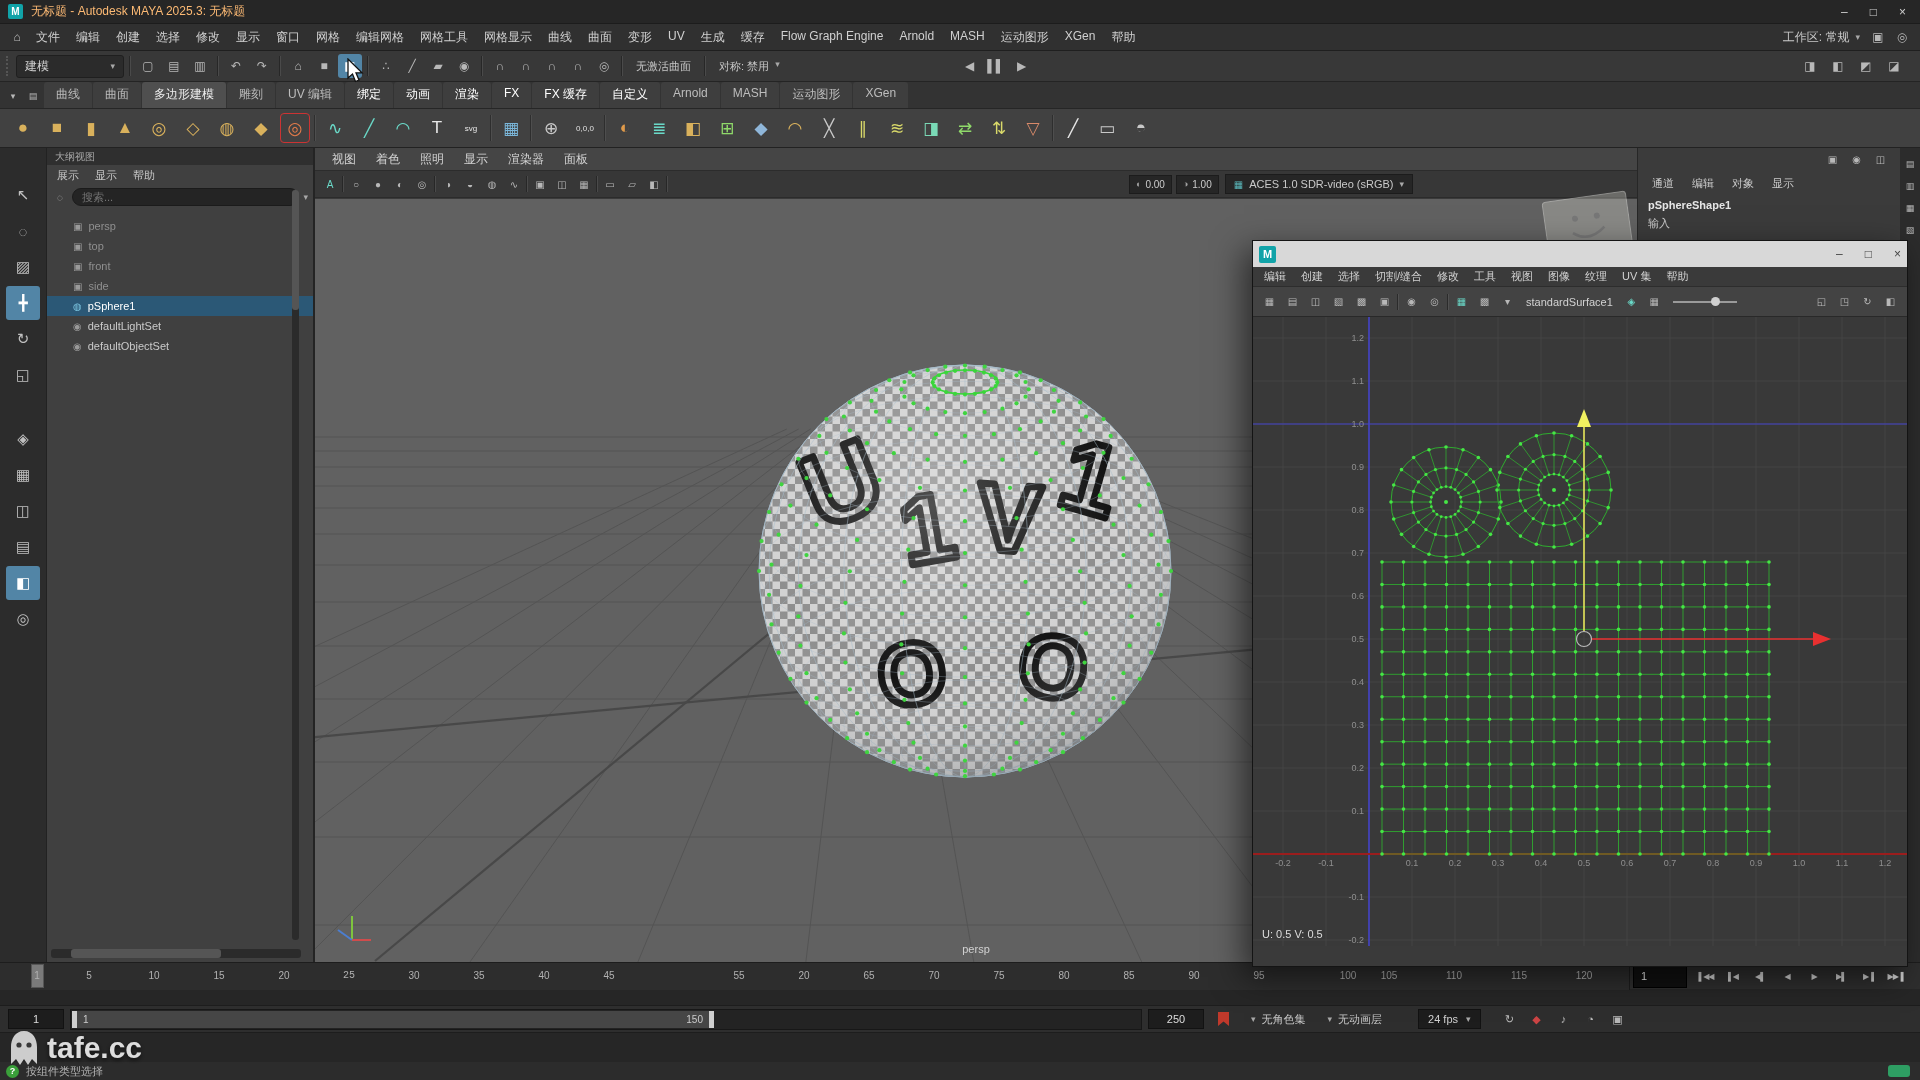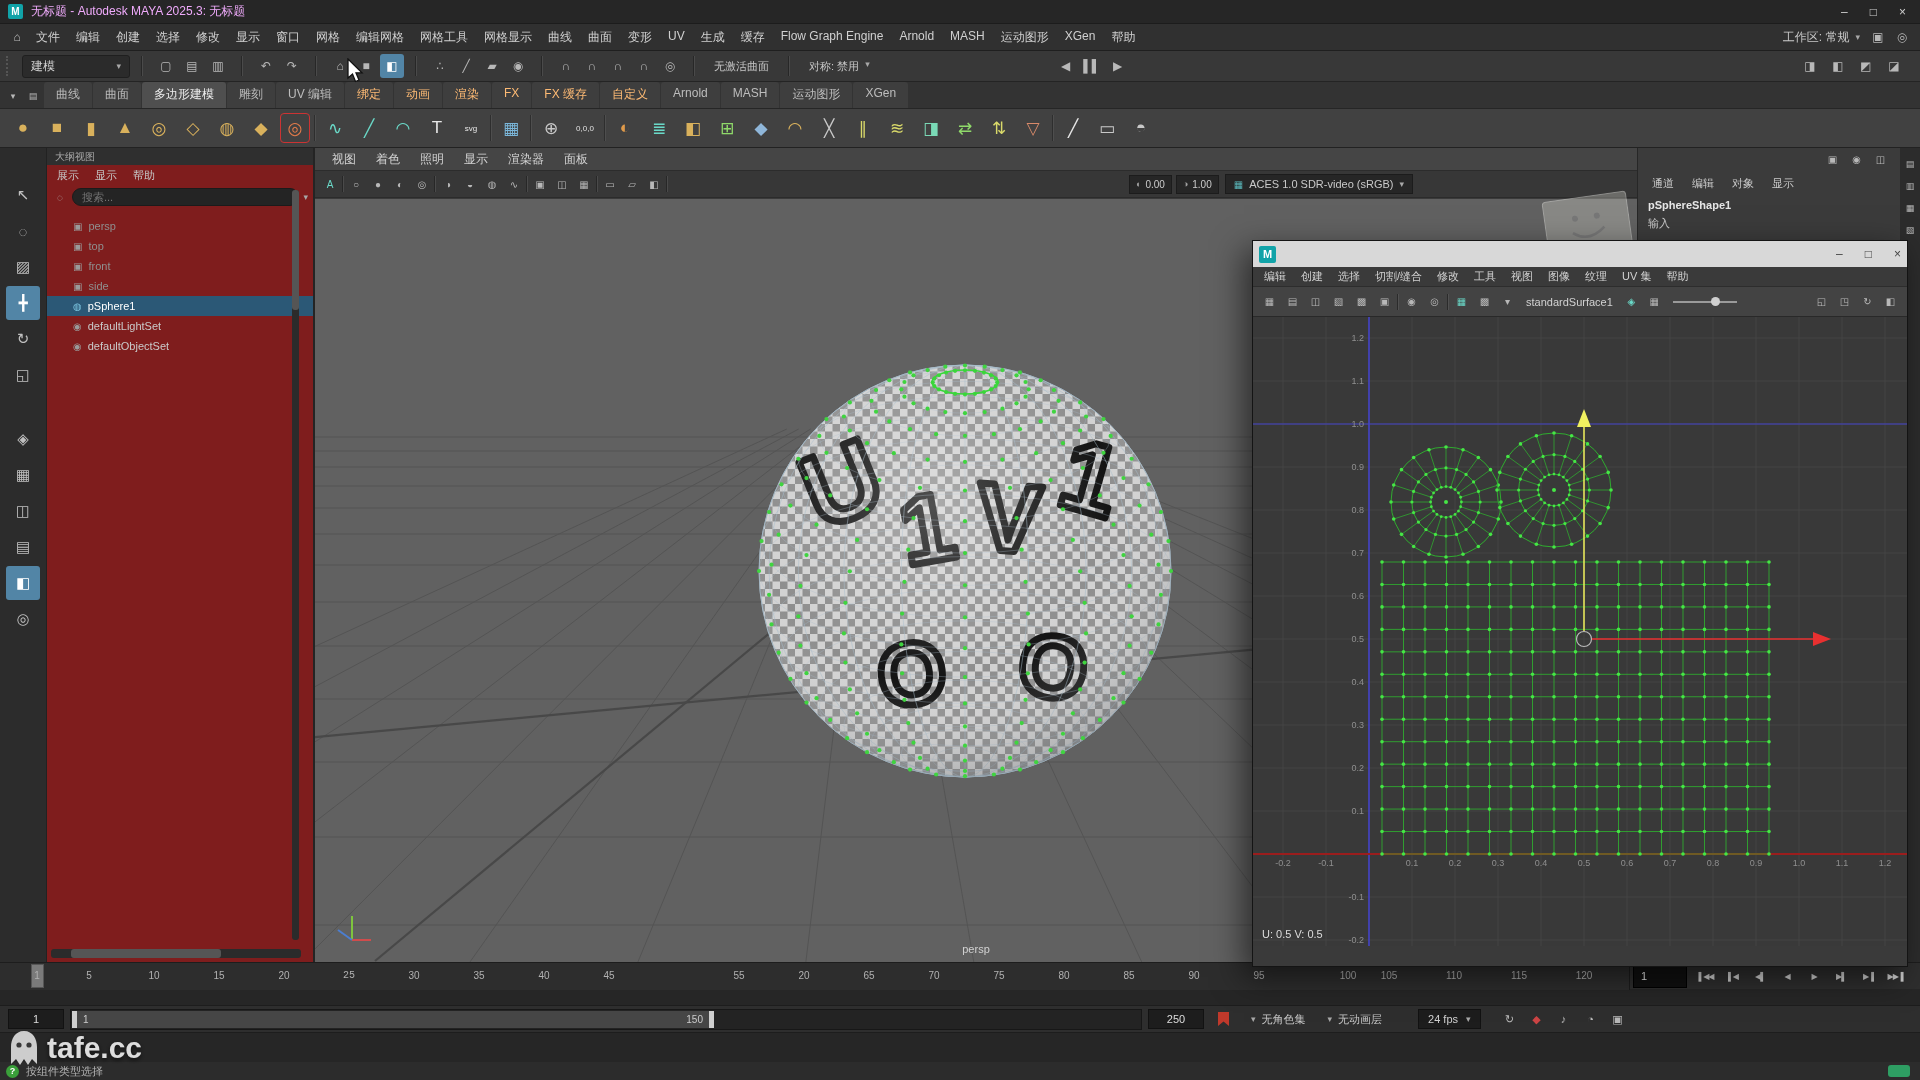--- a/index.html
+++ b/index.html
@@ -4,61 +4,61 @@
 <style>
 *{margin:0;padding:0;box-sizing:border-box;font-family:"Liberation Sans","DejaVu Sans",sans-serif}
 html,body{width:1920px;height:1080px;overflow:hidden;background:#1b1b1b}
 #app{position:relative;width:1920px;height:1080px;background:#262626;color:#c8c8c8;font-size:12px;overflow:hidden}
 .row{position:absolute;left:0;width:1920px}
 .flex1{flex:1}
 b,i{font-style:normal;font-weight:normal}
 
 .titlebar{top:0;height:24px;background:#262626;display:flex;align-items:center;padding:0 8px;gap:8px;border-bottom:1px solid #1c1c1c}
 .maya-logo{width:15px;height:15px;background:#11a3a8;color:#fff;font-size:10px;font-weight:bold;display:flex;align-items:center;justify-content:center;border-radius:2px}
-.title-text{color:#f0abfc;font-size:12px}
+.title-text{color:#fdba74;font-size:12px}
 .win-controls{margin-left:auto;display:flex;gap:22px;padding-right:6px}
 .win-btn{color:#cfcfcf;font-size:12px;cursor:default}
 
 .menubar{top:24px;height:27px;background:#303030;display:flex;align-items:center;padding:0 6px;border-bottom:1px solid #1f1f1f}
 .menu-home{width:22px;text-align:center;color:#bdbdbd}
 .menu-items{display:flex}
 .menu-item{padding:4px 8px;color:#d0d0d0;font-size:12px}
 .workspace{margin-left:auto;display:flex;align-items:center;gap:6px;color:#c9c9c9;font-size:12px;padding:0 6px}
 .caret{font-size:9px;color:#a8a8a8}
 
 .icn{width:24px;height:24px;display:flex;align-items:center;justify-content:center;color:#b8b8b8;font-size:12px;border-radius:3px}
 .icn.active{background:#5285a6;color:#fff}
 .vsep{width:2px;height:20px;margin:0 5px;border-left:1px solid #272727;border-right:1px solid #4a4a4a}
 
-.statusline{top:51px;height:31px;background:#383838;display:flex;align-items:center;padding:0 6px;gap:6px;border-bottom:1px solid #242424}
+.statusline{top:51px;height:31px;background:#383838;display:flex;align-items:center;padding:0 6px;gap:0;border-bottom:1px solid #242424}
 .grip{width:6px;height:20px;border-left:2px dotted #555;margin-right:4px}
 .mode-dd{width:108px;height:23px;background:#2b2b2b;border:1px solid #1f1f1f;border-radius:3px;display:flex;align-items:center;justify-content:space-between;padding:0 8px;color:#d0d0d0}
 .sl-group{display:flex;gap:2px}
 .sl-text{color:#c6c6c6;font-size:11px;padding:0 8px}
 .sym-dd{display:flex;align-items:flex-start;gap:6px;color:#c6c6c6;font-size:11px;padding:0 8px}
 .eval-group{margin-left:170px;display:flex;gap:2px}
 .panel-toggles{margin-left:auto;display:flex;gap:4px;padding-right:8px}
 
 .shelftabs{top:82px;height:27px;background:#333;display:flex;align-items:flex-end;padding:0 4px;gap:2px;border-bottom:1px solid #262626}
 .icn.small{width:18px;height:18px;font-size:9px;margin-bottom:3px}
 .tabs{display:flex;gap:1px}
 .shelf-tab{padding:4px 12px 5px;background:#3e3e3e;border-radius:3px 3px 0 0;color:#bdbdbd;font-size:12px}
-.shelf-tab.accent{color:#fdba74}
+.shelf-tab.accent{color:#ffffff}
 .shelf-tab.active{background:#4f4f4f;color:#ececec}
 .shelficons{top:109px;height:39px;background:#414141;display:flex;align-items:center;padding:0 8px;gap:4px;border-bottom:1px solid #222}
 .shelf-icon{width:30px;height:30px;display:flex;align-items:center;justify-content:center;border:1px solid transparent;border-radius:4px}
 .shelf-icon b{font-size:17px}
 .shelf-icon.small b{font-size:8px}
 .shelf-icon.sep{width:2px;height:26px;border:none;border-left:1px solid #2e2e2e;border-right:1px solid #4e4e4e;border-radius:0}
 
 .toolbox{position:absolute;left:0;top:148px;width:47px;height:814px;background:#2c2c2c;border-right:1px solid #222;padding-top:28px}
 .tool{width:34px;height:34px;margin:2px auto;display:flex;align-items:center;justify-content:center;color:#c0c0c0;font-size:15px;border-radius:3px}
 .tool.active{background:#5285a6;color:#fff}
 .tool-group.extra{margin-top:30px}
-.outliner{position:absolute;left:47px;top:148px;width:268px;height:814px;background:#7f1d1d;border-right:2px solid #242424}
+.outliner{position:absolute;left:47px;top:148px;width:268px;height:814px;background:#404040;border-right:2px solid #242424}
 .ol-title{height:17px;background:#2f2f2f;color:#a8a8a8;font-size:10px;padding:2px 8px}
 .ol-menus{height:20px;display:flex;gap:16px;padding:3px 10px;font-size:11px;color:#c6c6c6}
 .ol-menu{cursor:default}
 .ol-search{height:24px;display:flex;align-items:center;gap:4px;padding:0 5px}
 .icn.tiny{width:16px;height:16px;font-size:10px}
 .ol-input{flex:1;height:18px;background:#242424;border:1px solid #1b1b1b;border-radius:9px;color:#bbb;padding:0 9px;font-size:11px;outline:none}
 .ol-list{padding-top:7px}
 .ol-row{height:20px;display:flex;align-items:center;gap:6px;padding-left:26px;font-size:11px;color:#cacaca}
 .ol-row.selected{background:#2b5876;color:#fff}
 .ol-row.dim{color:#8f8f8f}

